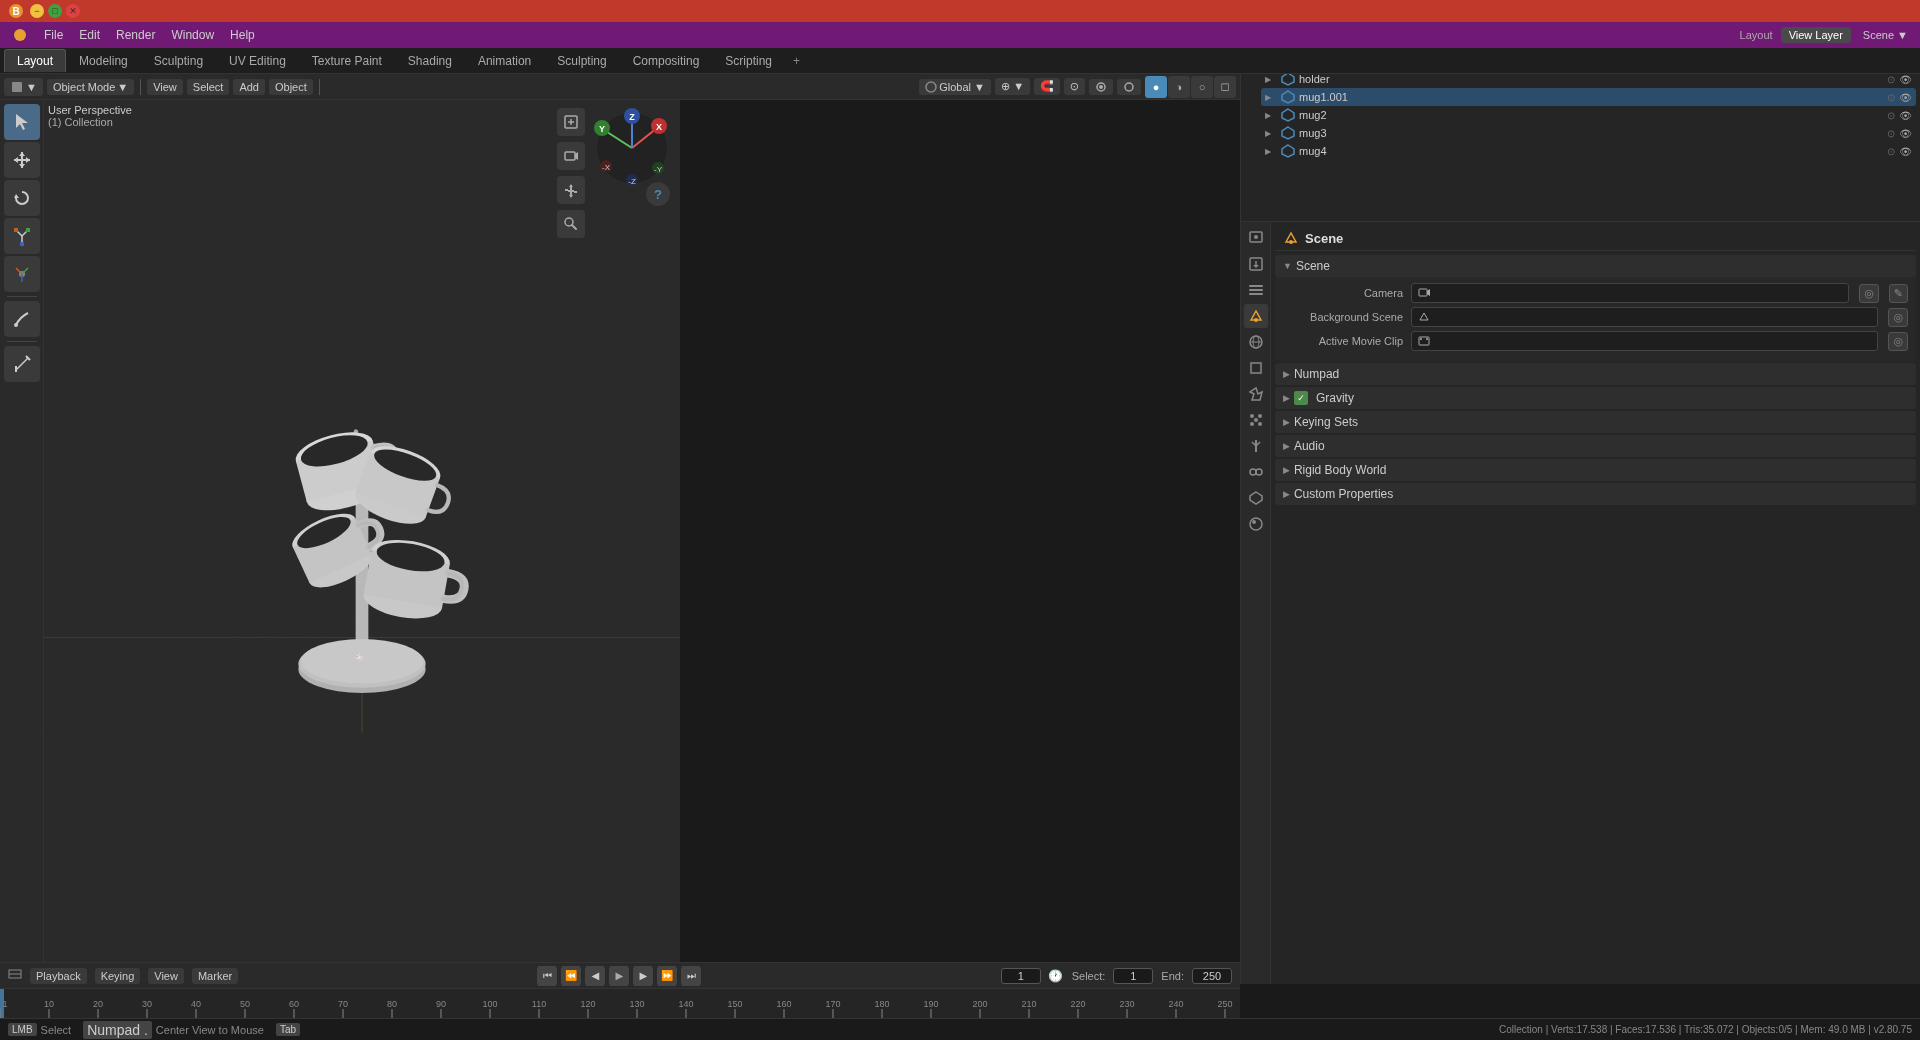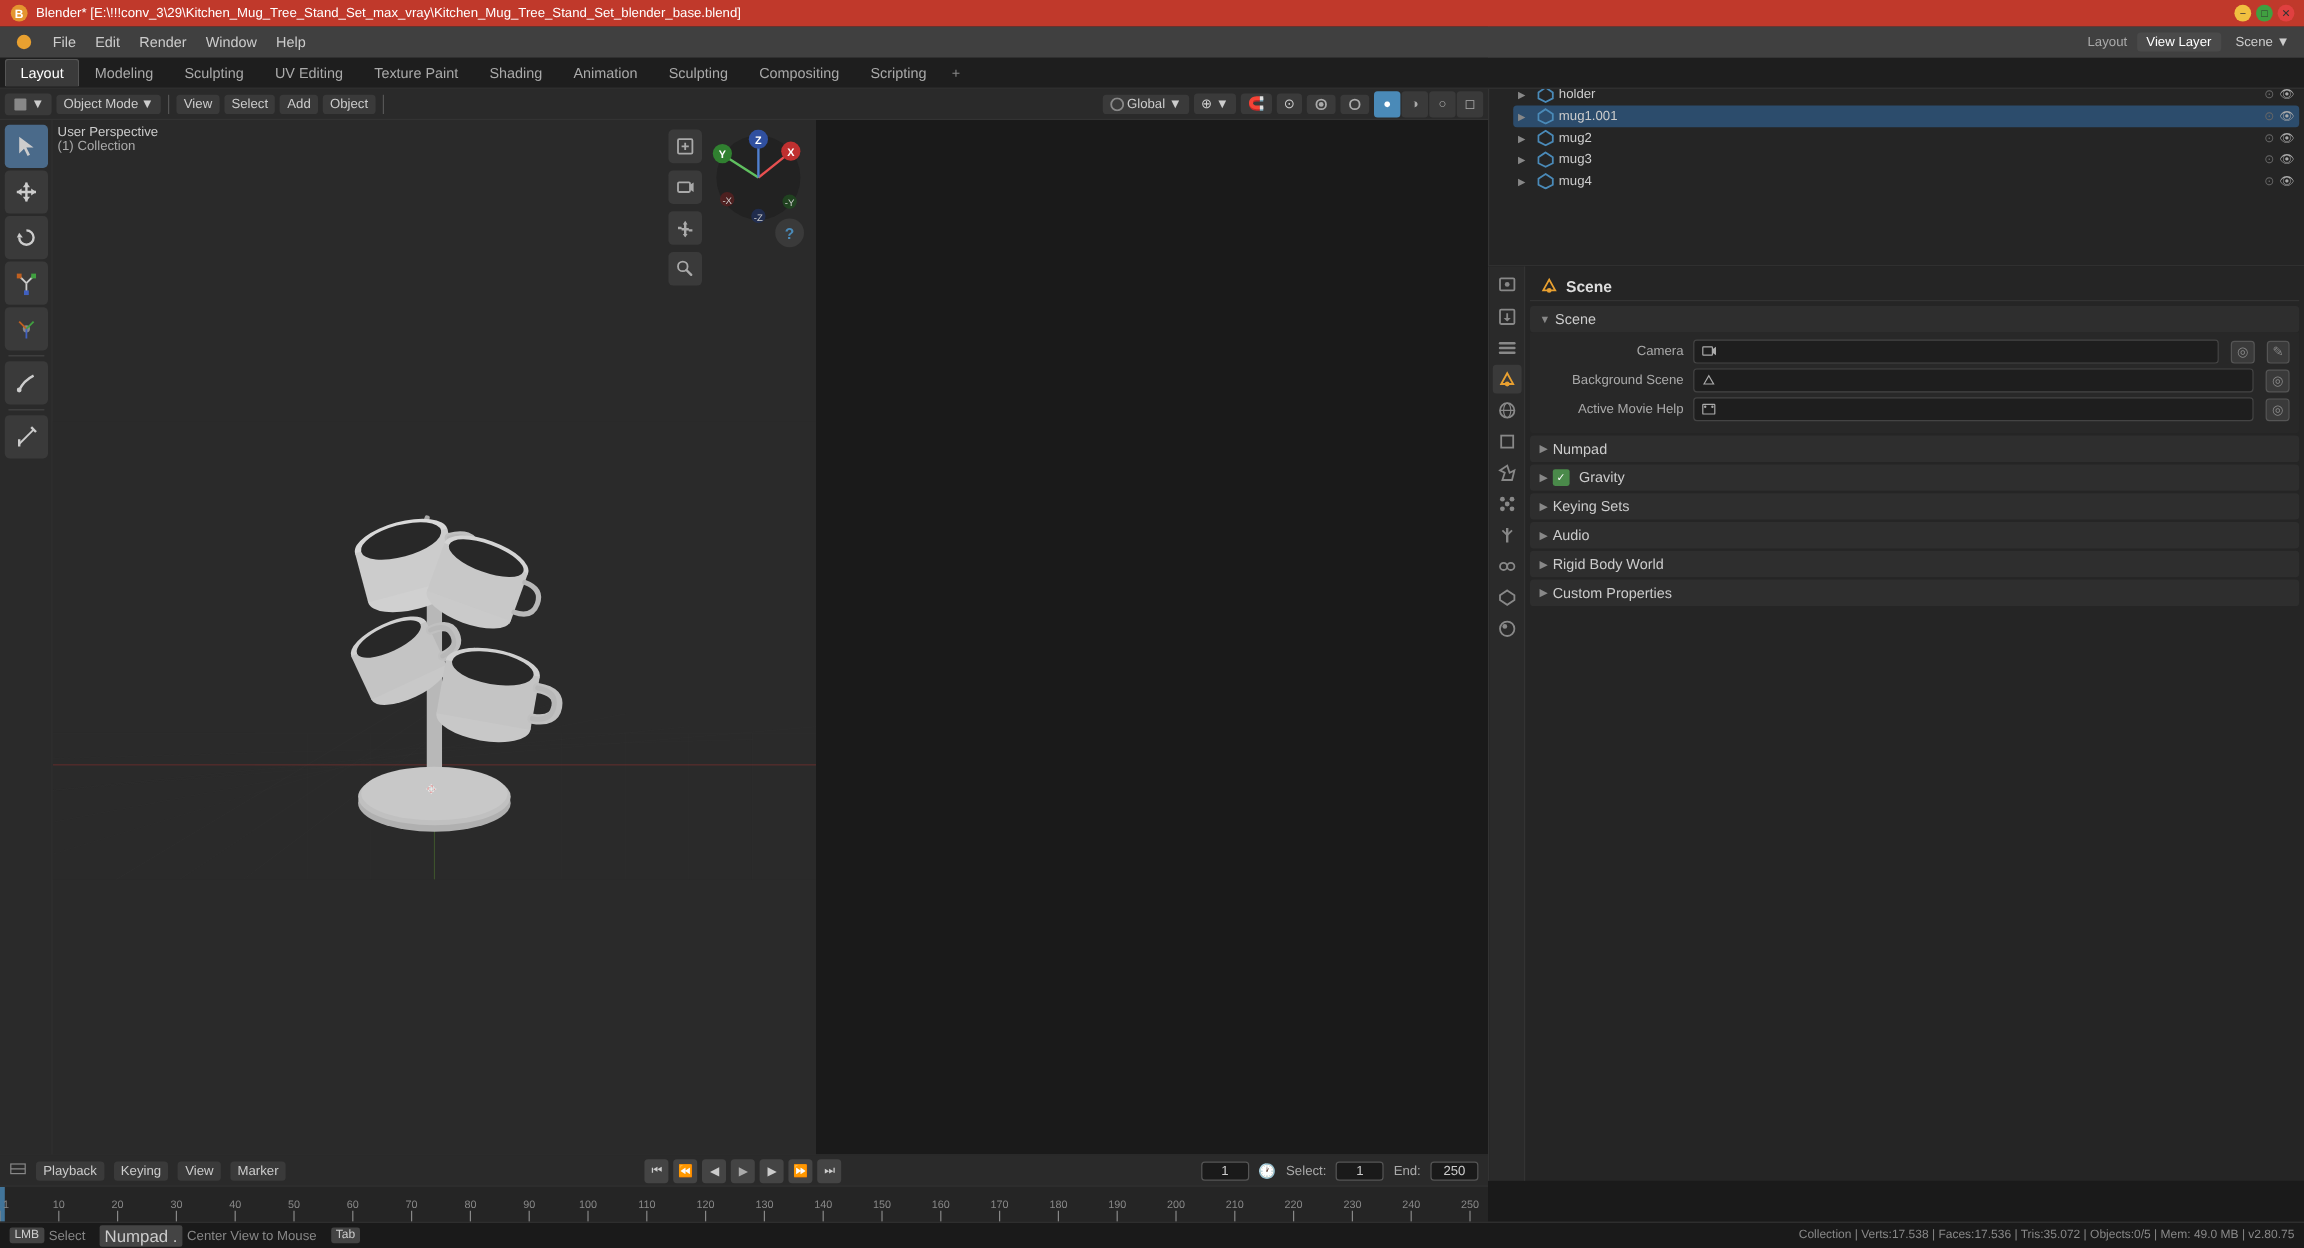--- a/index.html
+++ b/index.html
@@ -47,21 +47,21 @@
       cursor: pointer;
     }
     .win-btn.minimize { background: #f0c040; }
     .win-btn.maximize { background: #40a040; }
     .win-btn.close { background: #e04040; }
 
     
     #menubar {
       width: 100%;
       height: 26px;
-      background: #404040;
+      background: #701a75;
       display: flex;
       align-items: center;
       padding: 0 4px;
       position: absolute;
       top: 22px;
       z-index: 99;
     }
     .menu-item {
       padding: 2px 8px;
       font-size: 12px;
@@ -495,21 +495,20 @@
     .tl-spacer { flex: 1; }
   </style>
 </head>
 <body>
 
 <div id="titlebar">
   <svg width="16" height="16" viewBox="0 0 16 16" style="margin-right:6px;">
     <circle cx="8" cy="8" r="7" fill="#e8a030" opacity="0.9"></circle>
     <text x="8" y="12" text-anchor="middle" font-size="10" fill="white" font-weight="bold">B</text>
   </svg>
-  <span class="title-text">Blender* [E:\!!!conv_3\29\Kitchen_Mug_Tree_Stand_Set_max_vray\Kitchen_Mug_Tree_Stand_Set_blender_base.blend]</span>
   <div class="window-controls">
     <div class="win-btn minimize">−</div>
     <div class="win-btn maximize">□</div>
     <div class="win-btn close">✕</div>
   </div>
 </div>
 
 <div id="menubar">
   <div class="menu-item">
     <svg width="16" height="16" viewBox="0 0 16 16" style="vertical-align:middle">
@@ -1031,21 +1030,21 @@
           <span class="prop-label">Background Scene</span>
           <div class="prop-field" style="flex:1;">
             <svg width="12" height="12" viewBox="0 0 12 12" style="margin-right:4px;">
                 <path d="M2 9 L6 2 L10 9 Z" fill="none" stroke="#aaa" stroke-width="1"></path>
               </svg>
           </div>
           <div class="prop-field-icon">◎</div>
         </div>
 
         <div class="prop-row">
-          <span class="prop-label">Active Movie Help</span>
+          <span class="prop-label">Active Movie Clip</span>
           <div class="prop-field" style="flex:1;">
             <svg width="12" height="12" viewBox="0 0 12 12" style="margin-right:4px;">
                 <rect x="1" y="2" width="10" height="8" fill="none" stroke="#aaa" stroke-width="1" rx="0.5"></rect>
                 <circle cx="3" cy="4" r="1" fill="#aaa"></circle>
                 <circle cx="9" cy="4" r="1" fill="#aaa"></circle>
               </svg>
           </div>
           <div class="prop-field-icon">◎</div>
         </div>
       </div>

